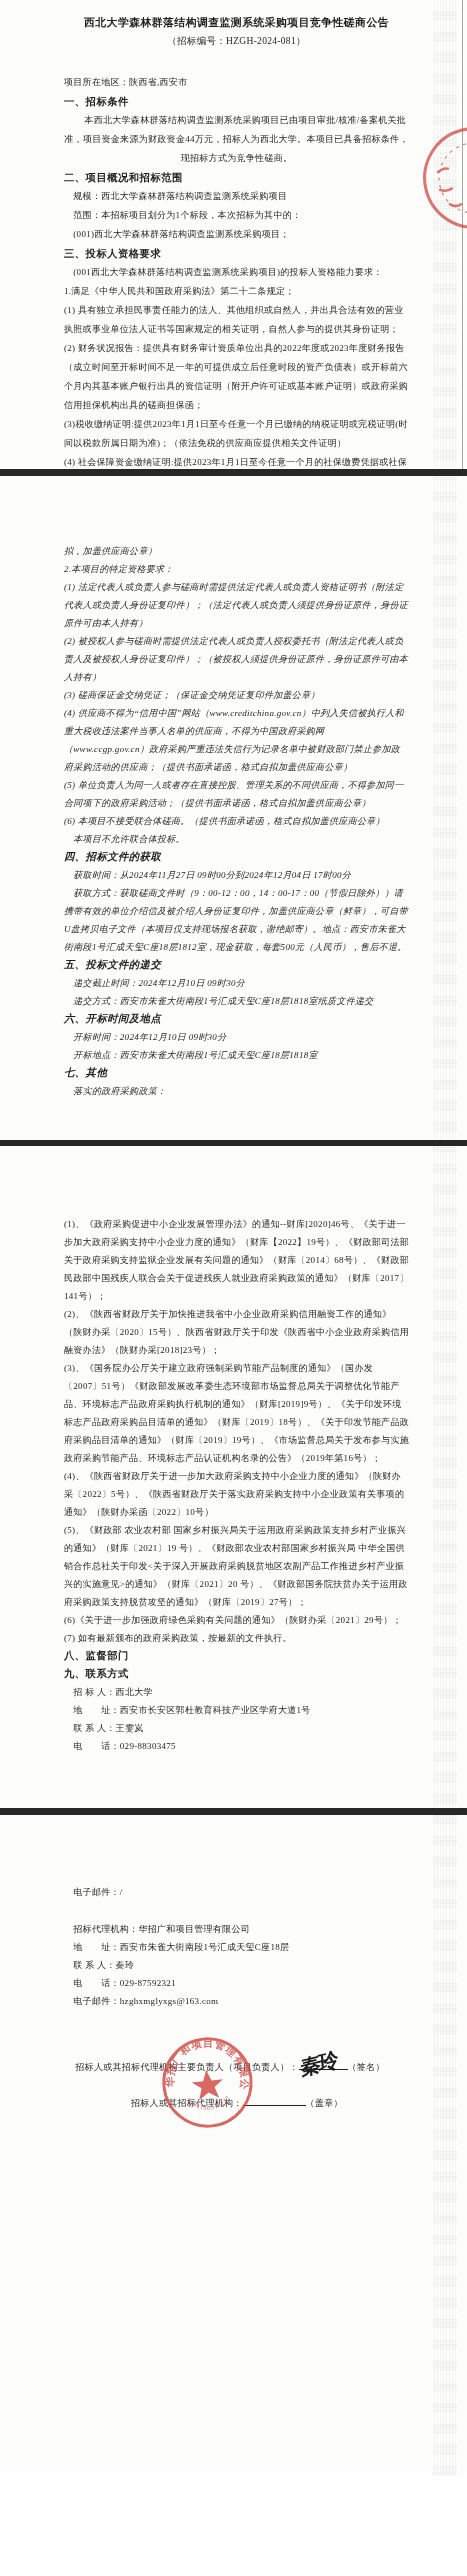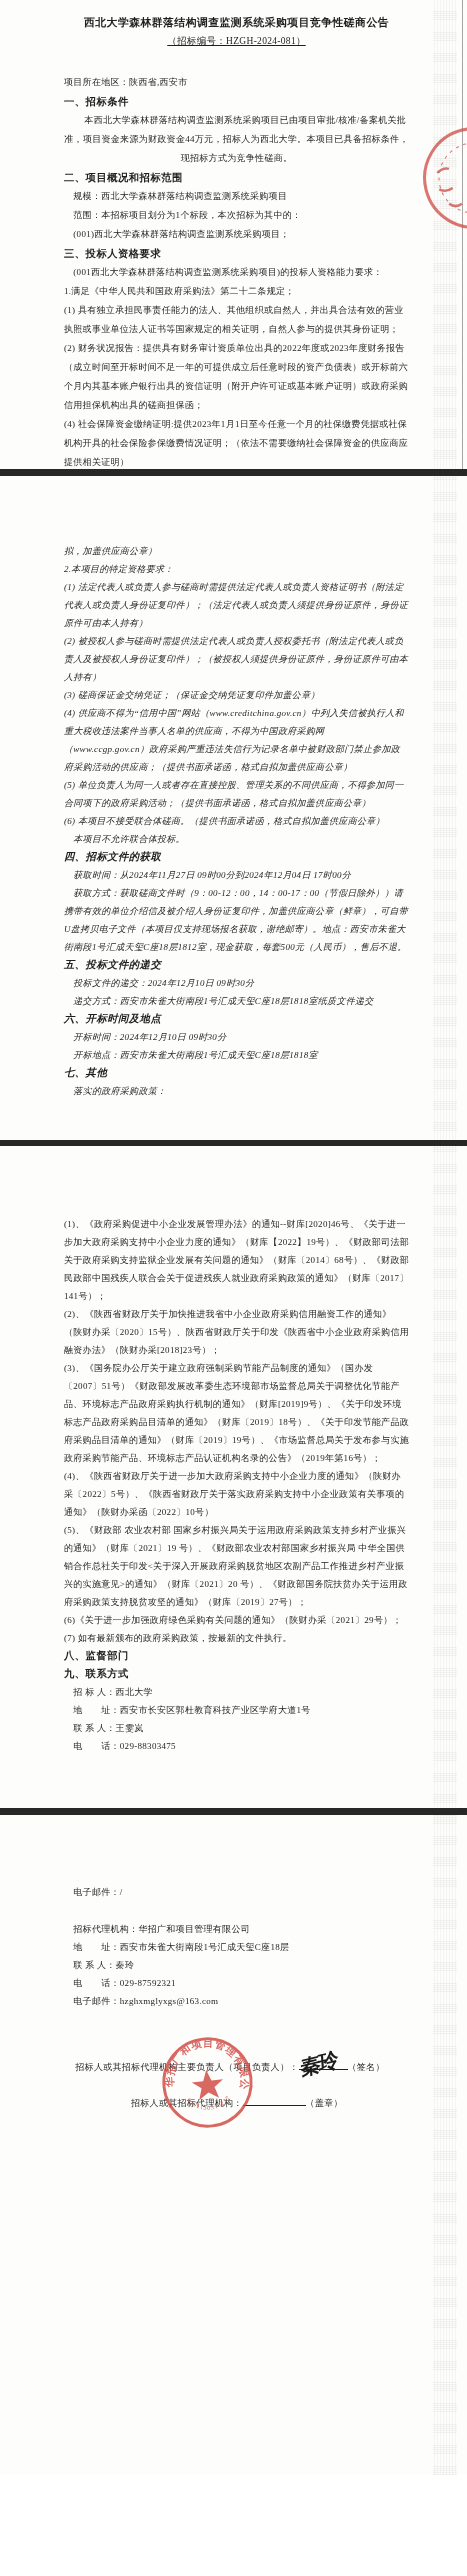--- a/index.html
+++ b/index.html
@@ -12,21 +12,21 @@
   .page-1 { height:469px; }
   .page-2 { height:664px; }
   .page-3 { height:662px; }
   .page-4 { height:660px; }
   .sep { height:6.7px; background:#272727; }
   .content { padding:0 58px 0 64px; position:relative; }
   p { margin:0; font-size:9px; line-height:18px; letter-spacing:0.3px; }
   .lh37 p { line-height:19px; }
   .h { font-weight:bold; font-size:10.3px; letter-spacing:0.5px; }
   .title { text-align:center; font-weight:bold; font-size:10.8px; line-height:18.5px; letter-spacing:0.5px; }
-  .subtitle { text-align:center; font-size:9.5px; line-height:18.5px;text-decoration:underline; }
+  .subtitle { text-align:center; font-size:9.5px; line-height:18.5px; }
   .ind1 { text-indent:9.3px; }
   .ind2 { text-indent:17.5px;text-align:center; }
   .sp { width:100%; }
   
   .noise {
     position:absolute; top:0; bottom:0; right:10.3px; width:24px; pointer-events:none; opacity:.55;
     background:
       repeating-linear-gradient(0deg, rgba(60,60,60,.10) 0 0.5px, transparent 0.5px 2.1px),
       repeating-linear-gradient(90deg, rgba(60,60,60,.08) 0 0.5px, transparent 0.5px 1.5px);
   }
@@ -61,20 +61,21 @@
       <p class="ind2">本西北大学森林群落结构调查监测系统采购项目已由项目审批/核准/备案机关批准，项目资金来源为财政资金44万元，招标人为西北大学。本项目已具备招标条件，现招标方式为竞争性磋商。</p>
       <p class="h">二、项目概况和招标范围</p>
       <p class="ind1">规模：西北大学森林群落结构调查监测系统采购项目</p>
       <p class="ind1">范围：本招标项目划分为1个标段，本次招标为其中的：</p>
       <p class="ind1">(001)西北大学森林群落结构调查监测系统采购项目；</p>
       <p class="h">三、投标人资格要求</p>
       <p class="ind1">(001西北大学森林群落结构调查监测系统采购项目)的投标人资格能力要求：</p>
       <p>1.满足《中华人民共和国政府采购法》第二十二条规定；</p>
       <p>(1) 具有独立承担民事责任能力的法人、其他组织或自然人，并出具合法有效的营业执照或事业单位法人证书等国家规定的相关证明，自然人参与的提供其身份证明；</p>
       <p>(2) 财务状况报告：提供具有财务审计资质单位出具的2022年度或2023年度财务报告（成立时间至开标时间不足一年的可提供成立后任意时段的资产负债表）或开标前六个月内其基本账户银行出具的资信证明（附开户许可证或基本账户证明）或政府采购信用担保机构出具的磋商担保函；</p>
+      <p>(3)税收缴纳证明:提供2023年1月1日至今任意一个月已缴纳的纳税证明或完税证明(时间以税款所属日期为准)；（依法免税的供应商应提供相关文件证明）</p>
       <p>(4) 社会保障资金缴纳证明:提供2023年1月1日至今任意一个月的社保缴费凭据或社保机构开具的社会保险参保缴费情况证明；（依法不需要缴纳社会保障资金的供应商应提供相关证明）</p>
       <p>(5) 提供具有履行本合同所必需的设备和专业技术能力的说明及承诺；（格式自拟，加盖供应商公章）</p>
       <p>(6)提供参加政府采购活动前三年内在经营活动中没有重大违法记录的书面声明。（格式自</p>
     </div>
     <div class="edge-line"></div>
     <svg class="stamp stamp-edge-1" viewBox="0 0 210 210">
       <circle cx="105" cy="105" r="96" fill="none" stroke="#d0433c" stroke-width="6"></circle>
       <circle cx="105" cy="105" r="68" fill="none" stroke="#d0433c" stroke-width="2" stroke-dasharray="6 9"></circle>
       <path d="M 38,78 q 14,-8 24,-2 M 34,110 q 12,10 26,4 M 46,142 q 10,12 24,6" fill="none" stroke="#d0433c" stroke-width="5"></path>
     </svg>
@@ -90,21 +91,21 @@
       <p>(2) 被授权人参与磋商时需提供法定代表人或负责人授权委托书（附法定代表人或负责人及被授权人身份证复印件）；（被授权人须提供身份证原件，身份证原件可由本人持有）</p>
       <p>(3) 磋商保证金交纳凭证；（保证金交纳凭证复印件加盖公章）</p>
       <p>(4) 供应商不得为“信用中国”网站（www.creditchina.gov.cn）中列入失信被执行人和重大税收违法案件当事人名单的供应商，不得为中国政府采购网（www.ccgp.gov.cn）政府采购严重违法失信行为记录名单中被财政部门禁止参加政府采购活动的供应商；（提供书面承诺函，格式自拟加盖供应商公章）</p>
       <p>(5) 单位负责人为同一人或者存在直接控股、管理关系的不同供应商，不得参加同一合同项下的政府采购活动；（提供书面承诺函，格式自拟加盖供应商公章）</p>
       <p>(6) 本项目不接受联合体磋商。（提供书面承诺函，格式自拟加盖供应商公章）</p>
       <p class="ind1">本项目不允许联合体投标。</p>
       <p class="h">四、招标文件的获取</p>
       <p class="ind1">获取时间：从2024年11月27日 09时00分到2024年12月04日 17时00分</p>
       <p class="ind1">获取方式：获取磋商文件时（9：00-12：00，14：00-17：00（节假日除外））请携带有效的单位介绍信及被介绍人身份证复印件，加盖供应商公章（鲜章），可自带U盘拷贝电子文件（本项目仅支持现场报名获取，谢绝邮寄）。地点：西安市朱雀大街南段1号汇成天玺C座18层1812室，现金获取，每套500元（人民币），售后不退。</p>
       <p class="h">五、投标文件的递交</p>
-      <p class="ind1">投标文件的递交：2024年12月10日 09时30分</p>
+      <p class="ind1">递交截止时间：2024年12月10日 09时30分</p>
       <p class="ind1">递交方式：西安市朱雀大街南段1号汇成天玺C座18层1818室纸质文件递交</p>
       <p class="h">六、开标时间及地点</p>
       <p class="ind1">开标时间：2024年12月10日 09时30分</p>
       <p class="ind1">开标地点：西安市朱雀大街南段1号汇成天玺C座18层1818室</p>
       <p class="h">七、其他</p>
       <p class="ind1">落实的政府采购政策：</p>
     </div>
 
   </section>
 

